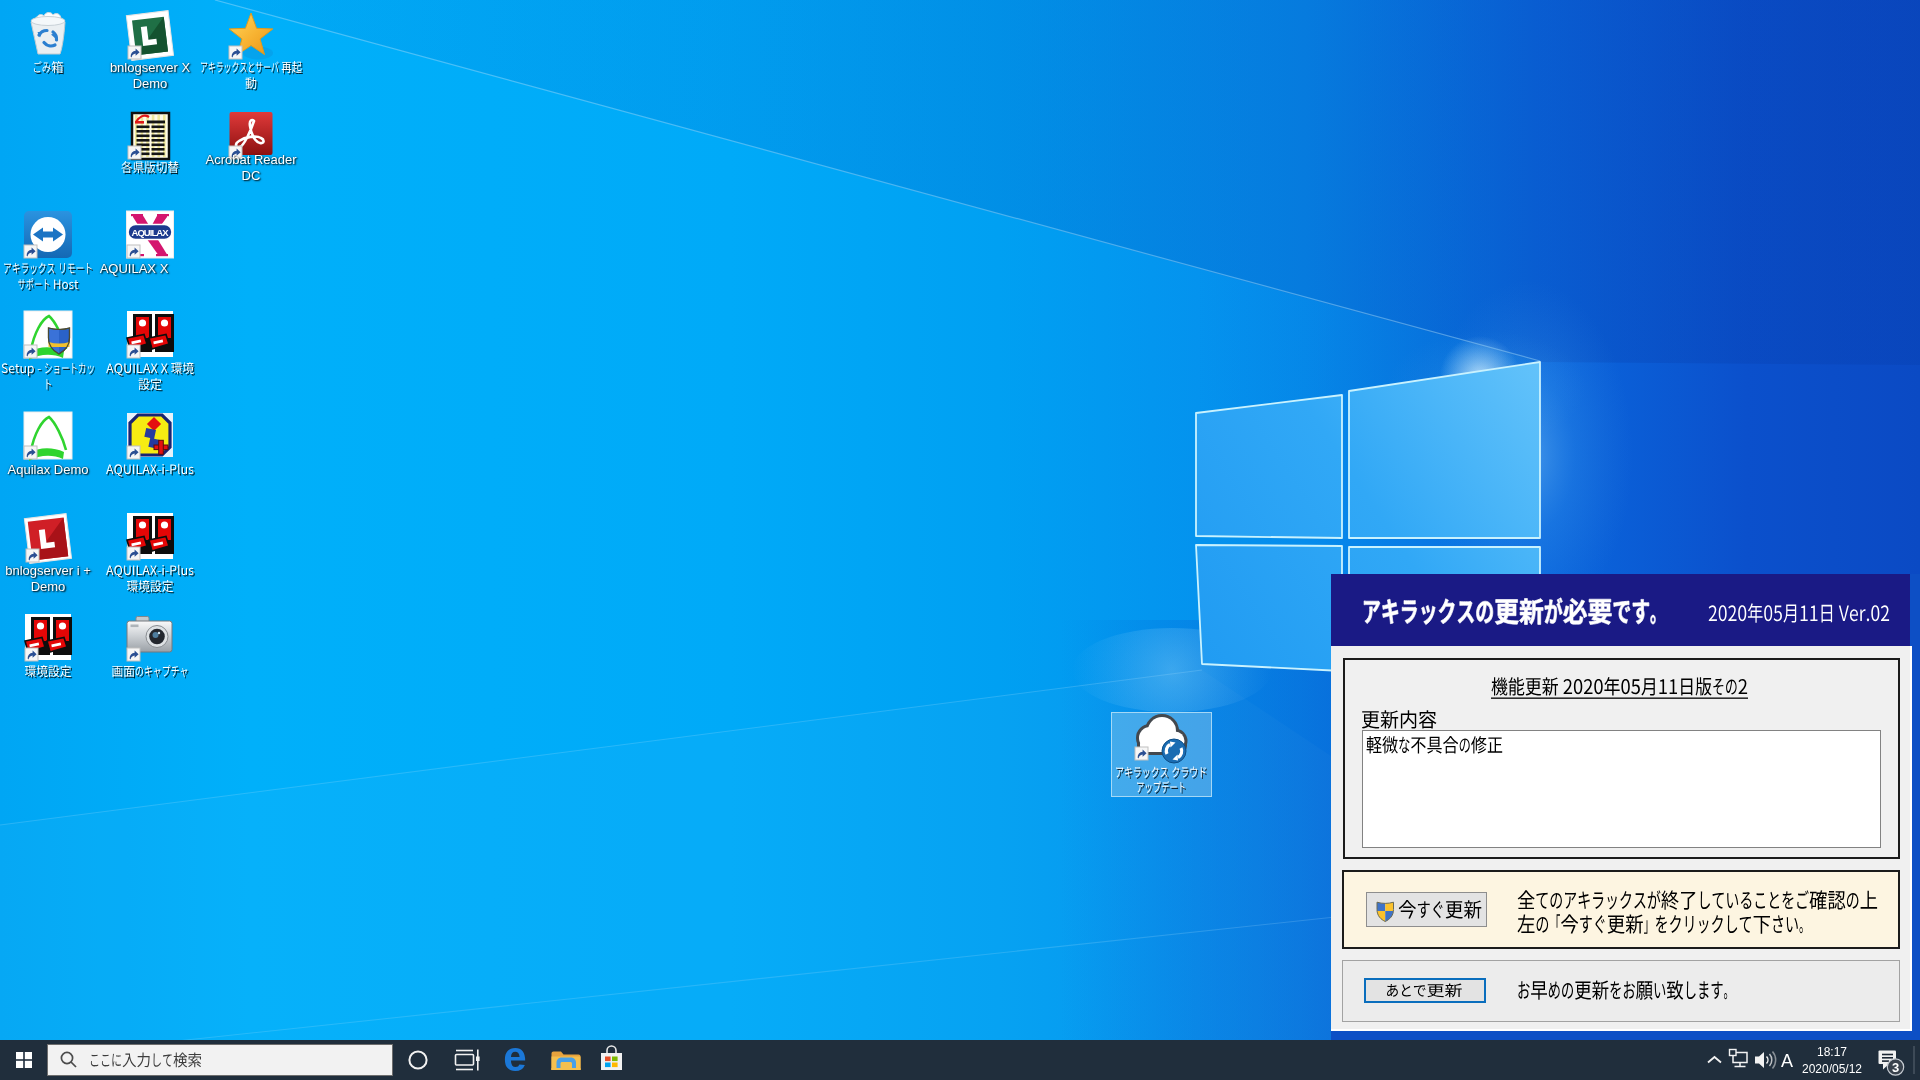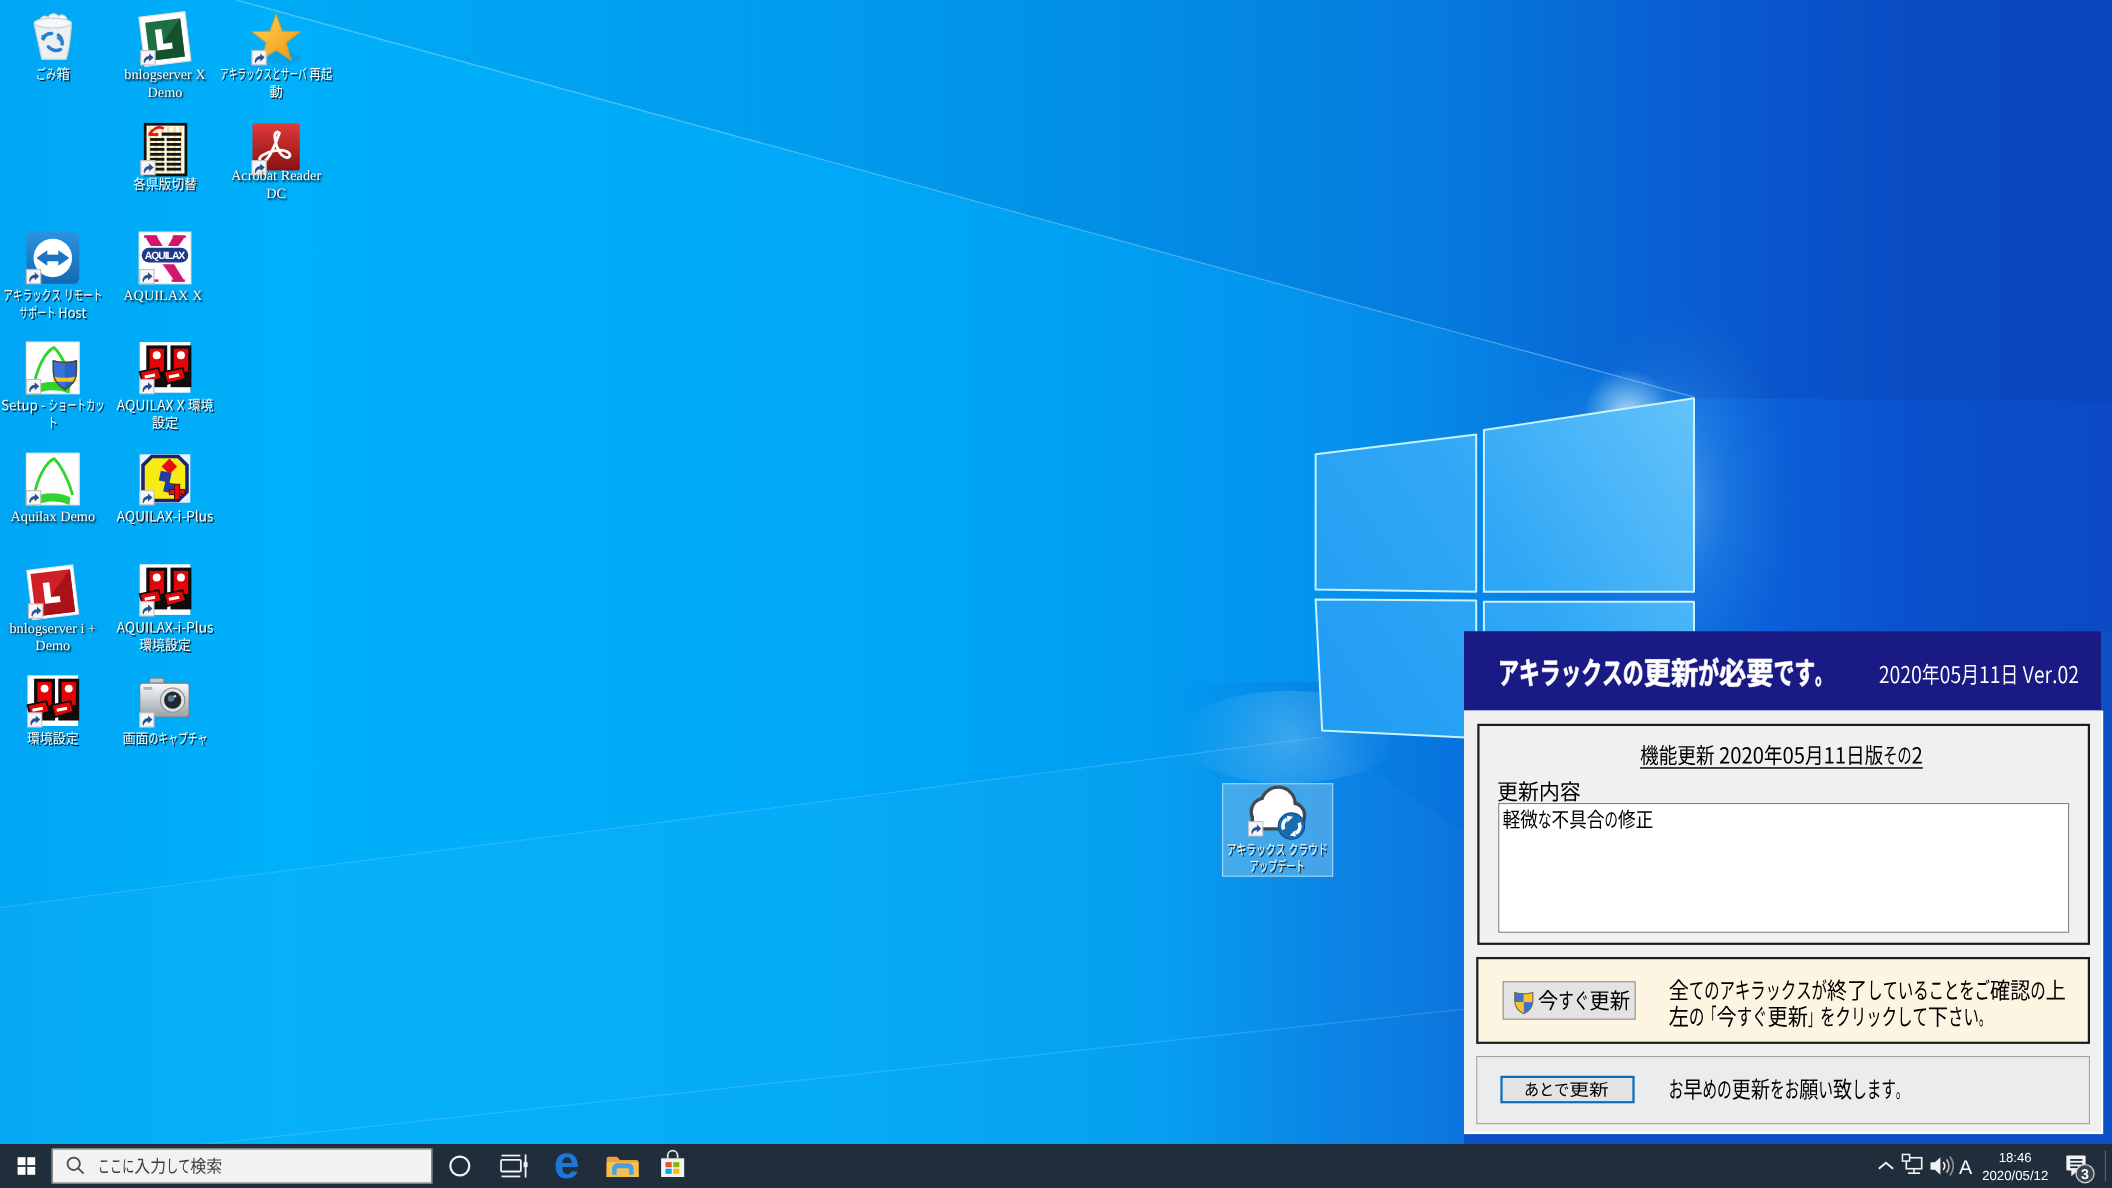--- a/index.html
+++ b/index.html
@@ -1,15 +1,15 @@
 <!DOCTYPE html>
 <html><head><meta charset="utf-8"><style>
 *{margin:0;padding:0}
 html,body{width:1920px;height:1080px;overflow:hidden;background:#0c4cc0}
-.lbl{position:absolute;width:160px;text-align:center;font-family:Liberation Serif, serif;
+.lbl{position:absolute;width:160px;text-align:center;font-family:Liberation Sans, sans-serif;
 font-size:13px;line-height:16px;color:#fff;text-shadow:1.3px 1.4px 1.5px rgba(0,0,0,.85),0 0 2px rgba(0,0,0,.5)}
 </style></head><body>
 <svg width="1920" height="1080" style="position:absolute;left:0;top:0">
 <defs>
 <filter id="sb" x="-30%" y="-30%" width="160%" height="160%">
         <feGaussianBlur stdDeviation=".55"></feGaussianBlur>
       </filter>
 <linearGradient id="bgx" x1="0" y1="0" x2="1" y2="0">
  <stop offset="0" stop-color="#00a6f4"></stop>
         <stop offset=".13" stop-color="#00b0fa"></stop>
@@ -364,37 +364,37 @@
     <path d="M28.6 668.9V669.7H35.8V668.9ZM30.1 671.2H34.2V672.5H30.1ZM33.3 666.2H34.5V667.5H33.3ZM31.6 666.2H32.7V667.5H31.6ZM29.9 666.2H31V667.5H29.9ZM29.1 665.5V668.2H35.2V665.5ZM24.9 674.2 25.1 675.1C26.2 674.7 27.6 674.3 28.9 673.8L28.8 672.9L27.3 673.4V670.6H28.5V669.7H27.3V666.9H28.7V666H25V666.9H26.5V669.7H25.1V670.6H26.5V673.7ZM34.9 673.4C34.5 673.7 33.8 674.2 33.3 674.5C33 674.1 32.8 673.7 32.6 673.3H35V670.5H29.3V673.3H31.5C30.5 674.2 29 675.1 27.7 675.6C27.9 675.7 28.2 676.1 28.3 676.3C29.1 675.9 30.1 675.3 31 674.7V677H31.8V673.9L32 673.7C32.7 675.2 33.8 676.5 35.2 677C35.3 676.8 35.6 676.5 35.8 676.3C35 676 34.3 675.6 33.8 675C34.3 674.7 35 674.3 35.5 673.9ZM41.9 672.2H46V673.2H41.9ZM41.9 670.6H46V671.5H41.9ZM36.6 674 37 675C38 674.4 39.4 673.7 40.6 673L40.4 672.2L39.1 672.8V669.2H40.3V669.2H47.5V668.4H45.5C45.7 668 45.9 667.5 46.2 667.1L45.5 666.9H47.3V666.1H44.3V665.1H43.4V666.1H40.7V666.9H42.4L41.8 667.1C42 667.5 42.2 668 42.3 668.4H40.3V668.3H39.1V665.2H38.2V668.3H36.9V669.2H38.2V673.2C37.6 673.5 37.1 673.8 36.6 674ZM45.3 666.9C45.2 667.3 44.9 667.9 44.7 668.3L45.1 668.4H42.6L43.1 668.3C43 667.9 42.8 667.3 42.6 666.9ZM41.1 669.9V673.8H42.3C42.1 675 41.4 675.8 39.5 676.2C39.6 676.4 39.9 676.8 40 677C42.1 676.5 42.9 675.4 43.2 673.8H44.4V675.8C44.4 676.7 44.6 677 45.5 677C45.6 677 46.4 677 46.6 677C47.3 677 47.5 676.6 47.6 675.2C47.4 675.1 47 674.9 46.9 674.8C46.8 676 46.8 676.1 46.5 676.1C46.4 676.1 45.7 676.1 45.6 676.1C45.3 676.1 45.2 676.1 45.2 675.8V673.8H46.9V669.9ZM49 669V669.8H52.5V669ZM49.1 665.5V666.3H52.5V665.5ZM49 670.7V671.5H52.5V670.7ZM48.4 667.2V668.1H52.9V667.2ZM53.8 665.5V667.1C53.8 668 53.7 669 52.5 669.9C52.7 670 53 670.3 53.2 670.5C54.4 669.6 54.7 668.2 54.7 667.1V666.4H56.7V668.7C56.7 669.6 56.9 669.9 57.6 669.9C57.8 669.9 58.3 669.9 58.5 669.9C59.1 669.9 59.3 669.5 59.4 668C59.1 667.9 58.8 667.7 58.6 667.6C58.6 668.9 58.6 669 58.4 669C58.2 669 57.8 669 57.8 669C57.6 669 57.5 669 57.5 668.7V665.5ZM53.1 670.7V671.6H57.5C57.2 672.6 56.6 673.5 56 674.1C55.3 673.4 54.8 672.6 54.5 671.6L53.7 671.9C54.1 673 54.6 673.9 55.3 674.8C54.5 675.4 53.6 675.9 52.5 676.2C52.7 676.4 52.9 676.8 53 677C54.1 676.7 55.1 676.2 56 675.4C56.8 676.1 57.7 676.7 58.8 677C58.9 676.8 59.2 676.4 59.4 676.2C58.4 675.9 57.4 675.4 56.7 674.8C57.6 673.8 58.3 672.5 58.7 670.9L58.1 670.7L57.9 670.7ZM49 672.5V676.9H49.8V676.3H52.5V672.5ZM49.8 673.3H51.7V675.5H49.8ZM62.4 671.1C62.1 673.5 61.5 675.3 60.2 676.4C60.4 676.6 60.7 676.9 60.9 677.1C61.7 676.4 62.2 675.4 62.6 674.2C63.7 676.4 65.5 676.9 67.9 676.9H70.7C70.7 676.6 70.9 676.1 71 675.9C70.4 675.9 68.4 675.9 68 675.9C67.3 675.9 66.6 675.8 66.1 675.7V673.1H69.6V672.2H66.1V670H69.1V669.1H62.2V670H65.2V675.5C64.2 675.1 63.5 674.3 63 672.9C63.1 672.4 63.2 671.8 63.3 671.2ZM60.7 666.6V669.4H61.6V667.5H69.6V669.4H70.5V666.6H66.1V665.1H65.1V666.6Z" fill="#fff"></path>
     <path transform="translate(1.3 1.4)" d="M121.4 668.1V675.3H113.4V668.1H112.5V677H113.4V676.2H121.4V677H122.2V668.1ZM114.5 668.3V674.2H120.2V668.3H117.8V666.8H122.6V665.9H112.2V666.8H116.9V668.3ZM115.3 671.6H116.9V673.3H115.3ZM117.7 671.6H119.4V673.3H117.7ZM115.3 669.1H116.9V670.8H115.3ZM117.7 669.1H119.4V670.8H117.7ZM127.8 671.7H130.3V673.1H127.8ZM127.8 670.9V669.4H130.3V670.9ZM127.8 673.9H130.3V675.4H127.8ZM123.9 665.9V666.9H128.4C128.4 667.4 128.2 668 128.1 668.5H124.4V677H125.3V676.4H132.8V677H133.7V668.5H129L129.5 666.9H134.3V665.9ZM125.3 675.4V669.4H127V675.4ZM132.8 675.4H131.1V669.4H132.8ZM139.2 667.7C139.1 668.9 138.9 670.1 138.7 671.2C138.2 673.4 137.8 674.2 137.4 674.2C137 674.2 136.4 673.5 136.4 671.9C136.4 670.1 137.5 668 139.2 667.7ZM139.9 667.6C141.5 667.8 142.3 669.4 142.3 671.4C142.3 673.7 141.2 674.9 140.1 675.3C139.9 675.3 139.6 675.4 139.3 675.4L139.7 676.4C141.8 676 143.1 674.2 143.1 671.5C143.1 668.8 141.7 666.7 139.6 666.7C137.5 666.7 135.7 669.1 135.7 672C135.7 674.1 136.5 675.4 137.3 675.4C138.2 675.4 138.9 674.1 139.4 671.4C139.7 670.2 139.8 668.9 139.9 667.6ZM144.8 672.4 145 673.6C145.2 673.5 145.4 673.4 145.8 673.3C146.2 673.2 147.2 673 148.2 672.7L148.5 675.4C148.6 675.8 148.6 676.1 148.7 676.6L149.5 676.4C149.4 676 149.3 675.6 149.3 675.2L148.9 672.6L151.1 672.1C151.4 672 151.7 671.9 151.9 671.9L151.8 670.8C151.6 670.9 151.3 671 151 671.1L148.8 671.6L148.4 669L150.5 668.5C150.7 668.5 151 668.4 151.1 668.4L151 667.3C150.8 667.4 150.6 667.4 150.3 667.5C150 667.6 149.1 667.8 148.3 668L148.1 666.6C148.1 666.3 148 666 148 665.7L147.2 665.9C147.3 666.2 147.3 666.5 147.4 666.8L147.6 668.2C146.7 668.4 146 668.5 145.6 668.6C145.3 668.6 145.1 668.7 144.9 668.7L145 669.9C145.3 669.8 145.5 669.7 145.7 669.6L147.7 669.2L148.1 671.8C147 672 146.1 672.2 145.6 672.3C145.4 672.4 145 672.4 144.8 672.4ZM160.5 669.8 160.1 669.4C160 669.4 159.8 669.5 159.7 669.5C159.4 669.6 157.9 670.1 156.7 670.4L156.4 668.9C156.3 668.6 156.3 668.3 156.2 668L155.5 668.3C155.6 668.5 155.6 668.8 155.7 669.1L156 670.6L154.9 670.9C154.6 670.9 154.4 671 154.2 671L154.3 672L156.1 671.5L157 676.2C157.1 676.5 157.1 676.9 157.2 677.2L157.9 676.9C157.9 676.6 157.8 676.2 157.7 676C157.6 675.4 157.2 673.1 156.8 671.3L159.5 670.5C159.2 671.3 158.6 672.5 158 673.2L158.6 673.6C159.2 672.8 160.1 670.9 160.5 669.8ZM168.9 666.7C168.9 666.2 169.2 665.8 169.5 665.8C169.8 665.8 170.1 666.2 170.1 666.7C170.1 667.1 169.8 667.5 169.5 667.5C169.2 667.5 168.9 667.1 168.9 666.7ZM168.5 666.7C168.5 666.8 168.5 667 168.5 667.1L168.3 667.1C167.9 667.1 164.3 667.1 163.8 667.1C163.5 667.1 163.1 667.1 162.9 667V668.2C163.1 668.1 163.4 668.1 163.8 668.1C164.3 668.1 167.8 668.1 168.3 668.1C168.2 669.4 167.8 671.2 167.2 672.4C166.4 673.8 165.4 674.9 163.7 675.5L164.3 676.5C165.9 675.7 167 674.5 167.8 673C168.5 671.6 169 669.6 169.1 668.2L169.2 668C169.3 668.1 169.4 668.1 169.5 668.1C170.1 668.1 170.5 667.5 170.5 666.7C170.5 665.9 170.1 665.2 169.5 665.2C168.9 665.2 168.5 665.9 168.5 666.7ZM171.4 670.1V671.1C171.7 671.1 172 671.1 172.2 671.1H174.9C174.8 673.4 174 674.9 172.6 675.8L173.3 676.5C174.9 675.2 175.5 673.5 175.6 671.1H178.1C178.3 671.1 178.6 671.1 178.8 671.1V670.1C178.6 670.1 178.3 670.1 178.1 670.1H175.6V667.6C176.3 667.5 177 667.3 177.4 667.1C177.5 667.1 177.7 667 177.9 666.9L177.4 666C177 666.3 175.9 666.6 175.1 666.8C174.2 667 172.8 667 172.1 667L172.3 667.9C173 667.9 174 667.9 174.9 667.7V670.1H172.2C172 670.1 171.6 670.1 171.4 670.1ZM187.3 669.8 186.8 669.4C186.8 669.4 186.6 669.5 186.5 669.5C186.2 669.6 184.7 670.1 183.4 670.4L183.1 668.9C183.1 668.6 183 668.3 183 668L182.2 668.3C182.3 668.5 182.4 668.8 182.5 669.1L182.8 670.6L181.7 670.9C181.4 670.9 181.2 671 180.9 671L181.1 672L182.9 671.5L183.8 676.2C183.9 676.5 183.9 676.9 183.9 677.2L184.7 676.9C184.6 676.6 184.6 676.2 184.5 676C184.4 675.4 183.9 673.1 183.6 671.3L186.3 670.5C186 671.3 185.3 672.5 184.8 673.2L185.4 673.6C186 672.8 186.9 670.9 187.3 669.8Z" fill="#000" opacity="0.8" filter="url(#sb)"></path>
     <path d="M121.4 668.1V675.3H113.4V668.1H112.5V677H113.4V676.2H121.4V677H122.2V668.1ZM114.5 668.3V674.2H120.2V668.3H117.8V666.8H122.6V665.9H112.2V666.8H116.9V668.3ZM115.3 671.6H116.9V673.3H115.3ZM117.7 671.6H119.4V673.3H117.7ZM115.3 669.1H116.9V670.8H115.3ZM117.7 669.1H119.4V670.8H117.7ZM127.8 671.7H130.3V673.1H127.8ZM127.8 670.9V669.4H130.3V670.9ZM127.8 673.9H130.3V675.4H127.8ZM123.9 665.9V666.9H128.4C128.4 667.4 128.2 668 128.1 668.5H124.4V677H125.3V676.4H132.8V677H133.7V668.5H129L129.5 666.9H134.3V665.9ZM125.3 675.4V669.4H127V675.4ZM132.8 675.4H131.1V669.4H132.8ZM139.2 667.7C139.1 668.9 138.9 670.1 138.7 671.2C138.2 673.4 137.8 674.2 137.4 674.2C137 674.2 136.4 673.5 136.4 671.9C136.4 670.1 137.5 668 139.2 667.7ZM139.9 667.6C141.5 667.8 142.3 669.4 142.3 671.4C142.3 673.7 141.2 674.9 140.1 675.3C139.9 675.3 139.6 675.4 139.3 675.4L139.7 676.4C141.8 676 143.1 674.2 143.1 671.5C143.1 668.8 141.7 666.7 139.6 666.7C137.5 666.7 135.7 669.1 135.7 672C135.7 674.1 136.5 675.4 137.3 675.4C138.2 675.4 138.9 674.1 139.4 671.4C139.7 670.2 139.8 668.9 139.9 667.6ZM144.8 672.4 145 673.6C145.2 673.5 145.4 673.4 145.8 673.3C146.2 673.2 147.2 673 148.2 672.7L148.5 675.4C148.6 675.8 148.6 676.1 148.7 676.6L149.5 676.4C149.4 676 149.3 675.6 149.3 675.2L148.9 672.6L151.1 672.1C151.4 672 151.7 671.9 151.9 671.9L151.8 670.8C151.6 670.9 151.3 671 151 671.1L148.8 671.6L148.4 669L150.5 668.5C150.7 668.5 151 668.4 151.1 668.4L151 667.3C150.8 667.4 150.6 667.4 150.3 667.5C150 667.6 149.1 667.8 148.3 668L148.1 666.6C148.1 666.3 148 666 148 665.7L147.2 665.9C147.3 666.2 147.3 666.5 147.4 666.8L147.6 668.2C146.7 668.4 146 668.5 145.6 668.6C145.3 668.6 145.1 668.7 144.9 668.7L145 669.9C145.3 669.8 145.5 669.7 145.7 669.6L147.7 669.2L148.1 671.8C147 672 146.1 672.2 145.6 672.3C145.4 672.4 145 672.4 144.8 672.4ZM160.5 669.8 160.1 669.4C160 669.4 159.8 669.5 159.7 669.5C159.4 669.6 157.9 670.1 156.7 670.4L156.4 668.9C156.3 668.6 156.3 668.3 156.2 668L155.5 668.3C155.6 668.5 155.6 668.8 155.7 669.1L156 670.6L154.9 670.9C154.6 670.9 154.4 671 154.2 671L154.3 672L156.1 671.5L157 676.2C157.1 676.5 157.1 676.9 157.2 677.2L157.9 676.9C157.9 676.6 157.8 676.2 157.7 676C157.6 675.4 157.2 673.1 156.8 671.3L159.5 670.5C159.2 671.3 158.6 672.5 158 673.2L158.6 673.6C159.2 672.8 160.1 670.9 160.5 669.8ZM168.9 666.7C168.9 666.2 169.2 665.8 169.5 665.8C169.8 665.8 170.1 666.2 170.1 666.7C170.1 667.1 169.8 667.5 169.5 667.5C169.2 667.5 168.9 667.1 168.9 666.7ZM168.5 666.7C168.5 666.8 168.5 667 168.5 667.1L168.3 667.1C167.9 667.1 164.3 667.1 163.8 667.1C163.5 667.1 163.1 667.1 162.9 667V668.2C163.1 668.1 163.4 668.1 163.8 668.1C164.3 668.1 167.8 668.1 168.3 668.1C168.2 669.4 167.8 671.2 167.2 672.4C166.4 673.8 165.4 674.9 163.7 675.5L164.3 676.5C165.9 675.7 167 674.5 167.8 673C168.5 671.6 169 669.6 169.1 668.2L169.2 668C169.3 668.1 169.4 668.1 169.5 668.1C170.1 668.1 170.5 667.5 170.5 666.7C170.5 665.9 170.1 665.2 169.5 665.2C168.9 665.2 168.5 665.9 168.5 666.7ZM171.4 670.1V671.1C171.7 671.1 172 671.1 172.2 671.1H174.9C174.8 673.4 174 674.9 172.6 675.8L173.3 676.5C174.9 675.2 175.5 673.5 175.6 671.1H178.1C178.3 671.1 178.6 671.1 178.8 671.1V670.1C178.6 670.1 178.3 670.1 178.1 670.1H175.6V667.6C176.3 667.5 177 667.3 177.4 667.1C177.5 667.1 177.7 667 177.9 666.9L177.4 666C177 666.3 175.9 666.6 175.1 666.8C174.2 667 172.8 667 172.1 667L172.3 667.9C173 667.9 174 667.9 174.9 667.7V670.1H172.2C172 670.1 171.6 670.1 171.4 670.1ZM187.3 669.8 186.8 669.4C186.8 669.4 186.6 669.5 186.5 669.5C186.2 669.6 184.7 670.1 183.4 670.4L183.1 668.9C183.1 668.6 183 668.3 183 668L182.2 668.3C182.3 668.5 182.4 668.8 182.5 669.1L182.8 670.6L181.7 670.9C181.4 670.9 181.2 671 180.9 671L181.1 672L182.9 671.5L183.8 676.2C183.9 676.5 183.9 676.9 183.9 677.2L184.7 676.9C184.6 676.6 184.6 676.2 184.5 676C184.4 675.4 183.9 673.1 183.6 671.3L186.3 670.5C186 671.3 185.3 672.5 184.8 673.2L185.4 673.6C186 672.8 186.9 670.9 187.3 669.8Z" fill="#fff"></path>
     <path transform="translate(1.3 1.4)" d="M1123.3 768.2 1122.9 767.6C1122.7 767.6 1122.4 767.7 1122.2 767.7C1121.7 767.7 1117.5 767.7 1117.1 767.7C1116.8 767.7 1116.4 767.6 1116.1 767.6V768.7C1116.5 768.7 1116.8 768.7 1117.1 768.7C1117.5 768.7 1121.6 768.7 1122.2 768.7C1121.9 769.5 1121.1 770.9 1120.3 771.6L1120.8 772.3C1121.9 771.2 1122.7 769.6 1123.1 768.7C1123.1 768.5 1123.2 768.3 1123.3 768.2ZM1119.7 769.9H1118.9C1119 770.3 1119 770.6 1119 770.9C1119 773 1118.8 774.9 1117.4 776.1C1117.1 776.4 1116.8 776.6 1116.6 776.7L1117.3 777.5C1119.5 775.8 1119.7 773.5 1119.7 769.9ZM1124.9 773.4 1125 774.6C1125.2 774.5 1125.5 774.4 1125.8 774.3C1126.3 774.2 1127.2 774 1128.2 773.7L1128.6 776.4C1128.6 776.8 1128.6 777.1 1128.7 777.6L1129.5 777.4C1129.4 777 1129.4 776.6 1129.3 776.2L1128.9 773.6L1131.1 773.1C1131.4 773 1131.7 772.9 1131.9 772.9L1131.8 771.8C1131.6 771.9 1131.3 772 1131 772.1L1128.8 772.6L1128.4 770L1130.5 769.5C1130.7 769.5 1131 769.4 1131.2 769.4L1131 768.3C1130.9 768.4 1130.6 768.4 1130.4 768.5C1130 768.6 1129.2 768.8 1128.3 769L1128.1 767.6C1128.1 767.3 1128.1 767 1128 766.7L1127.2 766.9C1127.3 767.2 1127.4 767.5 1127.4 767.8L1127.6 769.2C1126.8 769.4 1126 769.5 1125.6 769.6C1125.3 769.6 1125.1 769.7 1124.9 769.7L1125 770.9C1125.3 770.8 1125.5 770.7 1125.8 770.6L1127.7 770.2L1128.1 772.8C1127.1 773 1126.1 773.2 1125.7 773.3C1125.4 773.4 1125.1 773.4 1124.9 773.4ZM1134.9 767.3V768.4C1135.1 768.4 1135.4 768.4 1135.7 768.4C1136.2 768.4 1138.7 768.4 1139.2 768.4C1139.5 768.4 1139.8 768.4 1140 768.4V767.3C1139.8 767.4 1139.5 767.4 1139.2 767.4C1138.7 767.4 1136.2 767.4 1135.7 767.4C1135.4 767.4 1135.1 767.4 1134.9 767.3ZM1140.7 770.7 1140.1 770.3C1140.1 770.4 1139.9 770.4 1139.7 770.4C1139.2 770.4 1135.4 770.4 1135 770.4C1134.7 770.4 1134.4 770.4 1134.1 770.3V771.4C1134.4 771.4 1134.7 771.4 1135 771.4C1135.5 771.4 1139.3 771.4 1139.7 771.4C1139.5 772.3 1139.2 773.4 1138.6 774.2C1137.9 775.4 1136.8 776.2 1135.5 776.6L1136 777.5C1137.2 777.1 1138.3 776.3 1139.2 774.8C1139.9 773.8 1140.3 772.4 1140.5 771.1C1140.6 771 1140.6 770.9 1140.7 770.7ZM1146 769.5 1145.4 769.8C1145.6 770.4 1146 772.1 1146.1 772.7L1146.8 772.3C1146.6 771.7 1146.2 770 1146 769.5ZM1149.3 770.2 1148.5 769.9C1148.4 771.6 1147.9 773.2 1147.3 774.3C1146.5 775.7 1145.4 776.7 1144.4 777.1L1145 778C1146 777.4 1147.1 776.4 1147.9 774.9C1148.5 773.7 1148.9 772.3 1149.1 770.9C1149.2 770.7 1149.2 770.5 1149.3 770.2ZM1144 770.2 1143.3 770.5C1143.5 771 1144 772.8 1144.1 773.5L1144.8 773.1C1144.6 772.4 1144.2 770.7 1144 770.2ZM1155.4 766.9 1154.6 766.5C1154.6 766.8 1154.4 767.3 1154.3 767.5C1154 768.7 1153.1 770.6 1151.5 771.9L1152.2 772.6C1153.1 771.7 1153.9 770.5 1154.4 769.4H1157.4C1157.2 770.6 1156.7 772.3 1156 773.5C1155.2 774.8 1154.1 776 1152.5 776.7L1153.1 777.6C1154.8 776.7 1155.8 775.5 1156.6 774C1157.4 772.6 1158 770.9 1158.2 769.6C1158.3 769.4 1158.4 769.1 1158.4 768.9L1157.8 768.3C1157.7 768.4 1157.5 768.5 1157.3 768.5H1154.8L1155 767.9C1155.1 767.7 1155.3 767.2 1155.4 766.9ZM1166.7 768.3 1166.3 767.8C1166.1 767.9 1165.9 767.9 1165.6 767.9C1165.3 767.9 1162.5 767.9 1162.1 767.9C1161.9 767.9 1161.4 767.8 1161.2 767.8V769C1161.3 769 1161.8 768.9 1162.1 768.9C1162.5 768.9 1165.3 768.9 1165.6 768.9C1165.4 770 1164.7 771.6 1164.1 772.6C1163.2 774 1161.9 775.6 1160.5 776.4L1161 777.3C1162.4 776.4 1163.6 775 1164.5 773.5C1165.4 774.7 1166.4 776.2 1167 777.4L1167.6 776.6C1167 775.5 1165.9 773.9 1165 772.7C1165.6 771.5 1166.2 770 1166.5 768.9C1166.5 768.7 1166.7 768.4 1166.7 768.3ZM1176.1 766.9 1175.3 766.5C1175.2 766.8 1175.1 767.3 1175 767.5C1174.6 768.7 1173.8 770.6 1172.2 771.9L1172.8 772.6C1173.8 771.7 1174.6 770.5 1175.1 769.4H1178.1C1177.9 770.6 1177.4 772.3 1176.7 773.5C1175.9 774.8 1174.8 776 1173.1 776.7L1173.8 777.6C1175.5 776.7 1176.5 775.5 1177.3 774C1178.1 772.6 1178.7 770.9 1178.9 769.6C1179 769.4 1179 769.1 1179.1 768.9L1178.5 768.3C1178.4 768.4 1178.2 768.5 1177.9 768.5H1175.5L1175.7 767.9C1175.8 767.7 1176 767.2 1176.1 766.9ZM1182.3 767.3V768.4C1182.6 768.4 1182.8 768.4 1183.1 768.4C1183.6 768.4 1186.1 768.4 1186.6 768.4C1186.9 768.4 1187.2 768.4 1187.4 768.4V767.3C1187.2 767.4 1186.9 767.4 1186.6 767.4C1186.1 767.4 1183.6 767.4 1183.1 767.4C1182.8 767.4 1182.5 767.4 1182.3 767.3ZM1188.1 770.7 1187.6 770.3C1187.5 770.4 1187.3 770.4 1187.1 770.4C1186.6 770.4 1182.8 770.4 1182.4 770.4C1182.1 770.4 1181.8 770.4 1181.5 770.3V771.4C1181.8 771.4 1182.2 771.4 1182.4 771.4C1182.9 771.4 1186.7 771.4 1187.1 771.4C1187 772.3 1186.6 773.4 1186.1 774.2C1185.3 775.4 1184.2 776.2 1182.9 776.6L1183.5 777.5C1184.6 777.1 1185.7 776.3 1186.7 774.8C1187.3 773.8 1187.7 772.4 1188 771.1C1188 771 1188 770.9 1188.1 770.7ZM1197 769.1 1196.6 768.7C1196.4 768.7 1196.3 768.8 1195.9 768.8H1193.9V767.6C1193.9 767.3 1193.9 767 1194 766.6H1193.1C1193.2 767 1193.2 767.3 1193.2 767.6V768.8H1191.2C1190.9 768.8 1190.6 768.8 1190.4 768.7C1190.4 769 1190.4 769.4 1190.4 769.7C1190.4 770.2 1190.4 771.6 1190.4 772C1190.4 772.3 1190.4 772.6 1190.4 772.8H1191.2C1191.1 772.6 1191.1 772.3 1191.1 772.1C1191.1 771.7 1191.1 770.3 1191.1 769.7H1196.1C1196 770.9 1195.7 772.4 1195.3 773.5C1194.7 774.8 1193.7 775.7 1192.8 776.1C1192.6 776.3 1192.2 776.4 1191.9 776.5L1192.5 777.5C1194.1 776.8 1195.4 775.5 1196 773.8C1196.5 772.6 1196.8 770.9 1196.9 769.9C1196.9 769.6 1197 769.3 1197 769.1ZM1203.9 767.6 1203.4 768C1203.7 768.5 1204 769.3 1204.2 769.9L1204.7 769.6C1204.5 769 1204.2 768.1 1203.9 767.6ZM1205 767 1204.5 767.3C1204.8 767.9 1205.1 768.6 1205.4 769.3L1205.8 768.9C1205.6 768.3 1205.2 767.4 1205 767ZM1200.8 776C1200.8 776.5 1200.8 777.1 1200.8 777.6H1201.6C1201.6 777.1 1201.6 776.4 1201.6 776V771.7C1202.5 772.2 1204.1 773.1 1205 773.8L1205.4 772.7C1204.4 772 1202.7 771.1 1201.6 770.6V768.5C1201.6 768.1 1201.6 767.5 1201.6 767.1H1200.7C1200.8 767.5 1200.8 768.1 1200.8 768.5C1200.8 769.6 1200.8 775.3 1200.8 776Z" fill="#000" opacity="0.8" filter="url(#sb)"></path>
     <path d="M1123.3 768.2 1122.9 767.6C1122.7 767.6 1122.4 767.7 1122.2 767.7C1121.7 767.7 1117.5 767.7 1117.1 767.7C1116.8 767.7 1116.4 767.6 1116.1 767.6V768.7C1116.5 768.7 1116.8 768.7 1117.1 768.7C1117.5 768.7 1121.6 768.7 1122.2 768.7C1121.9 769.5 1121.1 770.9 1120.3 771.6L1120.8 772.3C1121.9 771.2 1122.7 769.6 1123.1 768.7C1123.1 768.5 1123.2 768.3 1123.3 768.2ZM1119.7 769.9H1118.9C1119 770.3 1119 770.6 1119 770.9C1119 773 1118.8 774.9 1117.4 776.1C1117.1 776.4 1116.8 776.6 1116.6 776.7L1117.3 777.5C1119.5 775.8 1119.7 773.5 1119.7 769.9ZM1124.9 773.4 1125 774.6C1125.2 774.5 1125.5 774.4 1125.8 774.3C1126.3 774.2 1127.2 774 1128.2 773.7L1128.6 776.4C1128.6 776.8 1128.6 777.1 1128.7 777.6L1129.5 777.4C1129.4 777 1129.4 776.6 1129.3 776.2L1128.9 773.6L1131.1 773.1C1131.4 773 1131.7 772.9 1131.9 772.9L1131.8 771.8C1131.6 771.9 1131.3 772 1131 772.1L1128.8 772.6L1128.4 770L1130.5 769.5C1130.7 769.5 1131 769.4 1131.2 769.4L1131 768.3C1130.9 768.4 1130.6 768.4 1130.4 768.5C1130 768.6 1129.2 768.8 1128.3 769L1128.1 767.6C1128.1 767.3 1128.1 767 1128 766.7L1127.2 766.9C1127.3 767.2 1127.4 767.5 1127.4 767.8L1127.6 769.2C1126.8 769.4 1126 769.5 1125.6 769.6C1125.3 769.6 1125.1 769.7 1124.9 769.7L1125 770.9C1125.3 770.8 1125.5 770.7 1125.8 770.6L1127.7 770.2L1128.1 772.8C1127.1 773 1126.1 773.2 1125.7 773.3C1125.4 773.4 1125.1 773.4 1124.9 773.4ZM1134.9 767.3V768.4C1135.1 768.4 1135.4 768.4 1135.7 768.4C1136.2 768.4 1138.7 768.4 1139.2 768.4C1139.5 768.4 1139.8 768.4 1140 768.4V767.3C1139.8 767.4 1139.5 767.4 1139.2 767.4C1138.7 767.4 1136.2 767.4 1135.7 767.4C1135.4 767.4 1135.1 767.4 1134.9 767.3ZM1140.7 770.7 1140.1 770.3C1140.1 770.4 1139.9 770.4 1139.7 770.4C1139.2 770.4 1135.4 770.4 1135 770.4C1134.7 770.4 1134.4 770.4 1134.1 770.3V771.4C1134.4 771.4 1134.7 771.4 1135 771.4C1135.5 771.4 1139.3 771.4 1139.7 771.4C1139.5 772.3 1139.2 773.4 1138.6 774.2C1137.9 775.4 1136.8 776.2 1135.5 776.6L1136 777.5C1137.2 777.1 1138.3 776.3 1139.2 774.8C1139.9 773.8 1140.3 772.4 1140.5 771.1C1140.6 771 1140.6 770.9 1140.7 770.7ZM1146 769.5 1145.4 769.8C1145.6 770.4 1146 772.1 1146.1 772.7L1146.8 772.3C1146.6 771.7 1146.2 770 1146 769.5ZM1149.3 770.2 1148.5 769.9C1148.4 771.6 1147.9 773.2 1147.3 774.3C1146.5 775.7 1145.4 776.7 1144.4 777.1L1145 778C1146 777.4 1147.1 776.4 1147.9 774.9C1148.5 773.7 1148.9 772.3 1149.1 770.9C1149.2 770.7 1149.2 770.5 1149.3 770.2ZM1144 770.2 1143.3 770.5C1143.5 771 1144 772.8 1144.1 773.5L1144.8 773.1C1144.6 772.4 1144.2 770.7 1144 770.2ZM1155.4 766.9 1154.6 766.5C1154.6 766.8 1154.4 767.3 1154.3 767.5C1154 768.7 1153.1 770.6 1151.5 771.9L1152.2 772.6C1153.1 771.7 1153.9 770.5 1154.4 769.4H1157.4C1157.2 770.6 1156.7 772.3 1156 773.5C1155.2 774.8 1154.1 776 1152.5 776.7L1153.1 777.6C1154.8 776.7 1155.8 775.5 1156.6 774C1157.4 772.6 1158 770.9 1158.2 769.6C1158.3 769.4 1158.4 769.1 1158.4 768.9L1157.8 768.3C1157.7 768.4 1157.5 768.5 1157.3 768.5H1154.8L1155 767.9C1155.1 767.7 1155.3 767.2 1155.4 766.9ZM1166.7 768.3 1166.3 767.8C1166.1 767.9 1165.9 767.9 1165.6 767.9C1165.3 767.9 1162.5 767.9 1162.1 767.9C1161.9 767.9 1161.4 767.8 1161.2 767.8V769C1161.3 769 1161.8 768.9 1162.1 768.9C1162.5 768.9 1165.3 768.9 1165.6 768.9C1165.4 770 1164.7 771.6 1164.1 772.6C1163.2 774 1161.9 775.6 1160.5 776.4L1161 777.3C1162.4 776.4 1163.6 775 1164.5 773.5C1165.4 774.7 1166.4 776.2 1167 777.4L1167.6 776.6C1167 775.5 1165.9 773.9 1165 772.7C1165.6 771.5 1166.2 770 1166.5 768.9C1166.5 768.7 1166.7 768.4 1166.7 768.3ZM1176.1 766.9 1175.3 766.5C1175.2 766.8 1175.1 767.3 1175 767.5C1174.6 768.7 1173.8 770.6 1172.2 771.9L1172.8 772.6C1173.8 771.7 1174.6 770.5 1175.1 769.4H1178.1C1177.9 770.6 1177.4 772.3 1176.7 773.5C1175.9 774.8 1174.8 776 1173.1 776.7L1173.8 777.6C1175.5 776.7 1176.5 775.5 1177.3 774C1178.1 772.6 1178.7 770.9 1178.9 769.6C1179 769.4 1179 769.1 1179.1 768.9L1178.5 768.3C1178.4 768.4 1178.2 768.5 1177.9 768.5H1175.5L1175.7 767.9C1175.8 767.7 1176 767.2 1176.1 766.9ZM1182.3 767.3V768.4C1182.6 768.4 1182.8 768.4 1183.1 768.4C1183.6 768.4 1186.1 768.4 1186.6 768.4C1186.9 768.4 1187.2 768.4 1187.4 768.4V767.3C1187.2 767.4 1186.9 767.4 1186.6 767.4C1186.1 767.4 1183.6 767.4 1183.1 767.4C1182.8 767.4 1182.5 767.4 1182.3 767.3ZM1188.1 770.7 1187.6 770.3C1187.5 770.4 1187.3 770.4 1187.1 770.4C1186.6 770.4 1182.8 770.4 1182.4 770.4C1182.1 770.4 1181.8 770.4 1181.5 770.3V771.4C1181.8 771.4 1182.2 771.4 1182.4 771.4C1182.9 771.4 1186.7 771.4 1187.1 771.4C1187 772.3 1186.6 773.4 1186.1 774.2C1185.3 775.4 1184.2 776.2 1182.9 776.6L1183.5 777.5C1184.6 777.1 1185.7 776.3 1186.7 774.8C1187.3 773.8 1187.7 772.4 1188 771.1C1188 771 1188 770.9 1188.1 770.7ZM1197 769.1 1196.6 768.7C1196.4 768.7 1196.3 768.8 1195.9 768.8H1193.9V767.6C1193.9 767.3 1193.9 767 1194 766.6H1193.1C1193.2 767 1193.2 767.3 1193.2 767.6V768.8H1191.2C1190.9 768.8 1190.6 768.8 1190.4 768.7C1190.4 769 1190.4 769.4 1190.4 769.7C1190.4 770.2 1190.4 771.6 1190.4 772C1190.4 772.3 1190.4 772.6 1190.4 772.8H1191.2C1191.1 772.6 1191.1 772.3 1191.1 772.1C1191.1 771.7 1191.1 770.3 1191.1 769.7H1196.1C1196 770.9 1195.7 772.4 1195.3 773.5C1194.7 774.8 1193.7 775.7 1192.8 776.1C1192.6 776.3 1192.2 776.4 1191.9 776.5L1192.5 777.5C1194.1 776.8 1195.4 775.5 1196 773.8C1196.5 772.6 1196.8 770.9 1196.9 769.9C1196.9 769.6 1197 769.3 1197 769.1ZM1203.9 767.6 1203.4 768C1203.7 768.5 1204 769.3 1204.2 769.9L1204.7 769.6C1204.5 769 1204.2 768.1 1203.9 767.6ZM1205 767 1204.5 767.3C1204.8 767.9 1205.1 768.6 1205.4 769.3L1205.8 768.9C1205.6 768.3 1205.2 767.4 1205 767ZM1200.8 776C1200.8 776.5 1200.8 777.1 1200.8 777.6H1201.6C1201.6 777.1 1201.6 776.4 1201.6 776V771.7C1202.5 772.2 1204.1 773.1 1205 773.8L1205.4 772.7C1204.4 772 1202.7 771.1 1201.6 770.6V768.5C1201.6 768.1 1201.6 767.5 1201.6 767.1H1200.7C1200.8 767.5 1200.8 768.1 1200.8 768.5C1200.8 769.6 1200.8 775.3 1200.8 776Z" fill="#fff"></path>
     <path transform="translate(1.3 1.4)" d="M1143.8 783.2 1143.3 782.6C1143.2 782.6 1142.9 782.7 1142.8 782.7C1142.3 782.7 1138.4 782.7 1138 782.7C1137.7 782.7 1137.3 782.6 1137 782.6V783.7C1137.4 783.7 1137.7 783.7 1138 783.7C1138.4 783.7 1142.2 783.7 1142.7 783.7C1142.5 784.5 1141.7 785.9 1140.9 786.6L1141.5 787.3C1142.4 786.2 1143.2 784.6 1143.5 783.7C1143.6 783.5 1143.7 783.3 1143.8 783.2ZM1140.4 784.9H1139.7C1139.7 785.3 1139.7 785.6 1139.7 785.9C1139.7 788 1139.5 789.9 1138.2 791.1C1138 791.4 1137.7 791.6 1137.5 791.7L1138.1 792.5C1140.2 790.8 1140.4 788.5 1140.4 784.9ZM1148.4 784.5 1147.8 784.8C1147.9 785.4 1148.3 787.1 1148.4 787.7L1149 787.3C1148.9 786.7 1148.5 785 1148.4 784.5ZM1151.4 785.2 1150.7 784.9C1150.5 786.6 1150.1 788.2 1149.5 789.3C1148.8 790.7 1147.8 791.7 1146.8 792.1L1147.3 793C1148.3 792.4 1149.3 791.4 1150.1 789.9C1150.7 788.7 1151 787.3 1151.2 785.9C1151.3 785.7 1151.3 785.5 1151.4 785.2ZM1146.4 785.2 1145.8 785.5C1146 786 1146.4 787.8 1146.5 788.5L1147.2 788.1C1147 787.4 1146.6 785.7 1146.4 785.2ZM1159.4 782.7C1159.4 782.2 1159.6 781.8 1159.9 781.8C1160.2 781.8 1160.5 782.2 1160.5 782.7C1160.5 783.1 1160.2 783.5 1159.9 783.5C1159.6 783.5 1159.4 783.1 1159.4 782.7ZM1159 782.7C1159 782.8 1159 783 1159 783.1L1158.8 783.1C1158.4 783.1 1155.1 783.1 1154.6 783.1C1154.3 783.1 1154 783.1 1153.8 783V784.2C1154 784.1 1154.2 784.1 1154.6 784.1C1155.1 784.1 1158.4 784.1 1158.8 784.1C1158.7 785.4 1158.3 787.2 1157.8 788.4C1157.1 789.8 1156.1 790.9 1154.5 791.5L1155.1 792.5C1156.6 791.7 1157.6 790.5 1158.4 789C1159 787.6 1159.4 785.6 1159.6 784.2L1159.6 784C1159.7 784.1 1159.8 784.1 1159.9 784.1C1160.4 784.1 1160.9 783.5 1160.9 782.7C1160.9 781.9 1160.4 781.2 1159.9 781.2C1159.4 781.2 1159 781.9 1159 782.7ZM1162.7 782.5V783.6C1162.9 783.5 1163.2 783.5 1163.5 783.5C1163.9 783.5 1165.9 783.5 1166.3 783.5C1166.6 783.5 1166.9 783.5 1167.1 783.6V782.5C1166.9 782.5 1166.6 782.6 1166.3 782.6C1165.9 782.6 1163.9 782.6 1163.5 782.6C1163.2 782.6 1162.9 782.5 1162.7 782.5ZM1167.5 781.4 1167.1 781.7C1167.3 782.2 1167.6 783 1167.8 783.5L1168.2 783.2C1168.1 782.7 1167.8 781.9 1167.5 781.4ZM1168.5 780.9 1168 781.2C1168.3 781.7 1168.5 782.4 1168.7 783L1169.2 782.7C1169 782.2 1168.7 781.4 1168.5 780.9ZM1161.7 785.8V786.8C1161.9 786.8 1162.2 786.8 1162.4 786.8H1164.9C1164.9 788 1164.8 789.1 1164.4 790C1164.1 790.9 1163.5 791.6 1162.9 792L1163.5 792.7C1164.2 792.2 1164.8 791.2 1165.1 790.4C1165.5 789.4 1165.6 788.2 1165.6 786.8H1167.9C1168.1 786.8 1168.3 786.8 1168.5 786.8V785.8C1168.3 785.8 1168.1 785.8 1167.9 785.8C1167.4 785.8 1162.9 785.8 1162.4 785.8C1162.2 785.8 1161.9 785.8 1161.7 785.8ZM1170.2 786.4V787.6C1170.4 787.6 1170.9 787.6 1171.3 787.6C1172 787.6 1175.3 787.6 1175.9 787.6C1176.3 787.6 1176.6 787.6 1176.8 787.6V786.4C1176.6 786.4 1176.3 786.4 1175.9 786.4C1175.3 786.4 1172 786.4 1171.3 786.4C1170.9 786.4 1170.4 786.4 1170.2 786.4ZM1180.5 790.9C1180.5 791.3 1180.5 792 1180.4 792.4H1181.2C1181.2 792 1181.2 791.3 1181.2 790.9L1181.2 786.6C1182.1 787 1183.5 787.9 1184.4 788.7L1184.7 787.6C1183.9 786.9 1182.3 785.9 1181.2 785.4V783.3C1181.2 782.9 1181.2 782.3 1181.2 781.9H1180.4C1180.5 782.3 1180.5 782.9 1180.5 783.3C1180.5 784.4 1180.5 790.1 1180.5 790.9Z" fill="#000" opacity="0.8" filter="url(#sb)"></path>
     <path d="M1143.8 783.2 1143.3 782.6C1143.2 782.6 1142.9 782.7 1142.8 782.7C1142.3 782.7 1138.4 782.7 1138 782.7C1137.7 782.7 1137.3 782.6 1137 782.6V783.7C1137.4 783.7 1137.7 783.7 1138 783.7C1138.4 783.7 1142.2 783.7 1142.7 783.7C1142.5 784.5 1141.7 785.9 1140.9 786.6L1141.5 787.3C1142.4 786.2 1143.2 784.6 1143.5 783.7C1143.6 783.5 1143.7 783.3 1143.8 783.2ZM1140.4 784.9H1139.7C1139.7 785.3 1139.7 785.6 1139.7 785.9C1139.7 788 1139.5 789.9 1138.2 791.1C1138 791.4 1137.7 791.6 1137.5 791.7L1138.1 792.5C1140.2 790.8 1140.4 788.5 1140.4 784.9ZM1148.4 784.5 1147.8 784.8C1147.9 785.4 1148.3 787.1 1148.4 787.7L1149 787.3C1148.9 786.7 1148.5 785 1148.4 784.5ZM1151.4 785.2 1150.7 784.9C1150.5 786.6 1150.1 788.2 1149.5 789.3C1148.8 790.7 1147.8 791.7 1146.8 792.1L1147.3 793C1148.3 792.4 1149.3 791.4 1150.1 789.9C1150.7 788.7 1151 787.3 1151.2 785.9C1151.3 785.7 1151.3 785.5 1151.4 785.2ZM1146.4 785.2 1145.8 785.5C1146 786 1146.4 787.8 1146.5 788.5L1147.2 788.1C1147 787.4 1146.6 785.7 1146.4 785.2ZM1159.4 782.7C1159.4 782.2 1159.6 781.8 1159.9 781.8C1160.2 781.8 1160.5 782.2 1160.5 782.7C1160.5 783.1 1160.2 783.5 1159.9 783.5C1159.6 783.5 1159.4 783.1 1159.4 782.7ZM1159 782.7C1159 782.8 1159 783 1159 783.1L1158.8 783.1C1158.4 783.1 1155.1 783.1 1154.6 783.1C1154.3 783.1 1154 783.1 1153.8 783V784.2C1154 784.1 1154.2 784.1 1154.6 784.1C1155.1 784.1 1158.4 784.1 1158.8 784.1C1158.7 785.4 1158.3 787.2 1157.8 788.4C1157.1 789.8 1156.1 790.9 1154.5 791.5L1155.1 792.5C1156.6 791.7 1157.6 790.5 1158.4 789C1159 787.6 1159.4 785.6 1159.6 784.2L1159.6 784C1159.7 784.1 1159.8 784.1 1159.9 784.1C1160.4 784.1 1160.9 783.5 1160.9 782.7C1160.9 781.9 1160.4 781.2 1159.9 781.2C1159.4 781.2 1159 781.9 1159 782.7ZM1162.7 782.5V783.6C1162.9 783.5 1163.2 783.5 1163.5 783.5C1163.9 783.5 1165.9 783.5 1166.3 783.5C1166.6 783.5 1166.9 783.5 1167.1 783.6V782.5C1166.9 782.5 1166.6 782.6 1166.3 782.6C1165.9 782.6 1163.9 782.6 1163.5 782.6C1163.2 782.6 1162.9 782.5 1162.7 782.5ZM1167.5 781.4 1167.1 781.7C1167.3 782.2 1167.6 783 1167.8 783.5L1168.2 783.2C1168.1 782.7 1167.8 781.9 1167.5 781.4ZM1168.5 780.9 1168 781.2C1168.3 781.7 1168.5 782.4 1168.7 783L1169.2 782.7C1169 782.2 1168.7 781.4 1168.5 780.9ZM1161.7 785.8V786.8C1161.9 786.8 1162.2 786.8 1162.4 786.8H1164.9C1164.9 788 1164.8 789.1 1164.4 790C1164.1 790.9 1163.5 791.6 1162.9 792L1163.5 792.7C1164.2 792.2 1164.8 791.2 1165.1 790.4C1165.5 789.4 1165.6 788.2 1165.6 786.8H1167.9C1168.1 786.8 1168.3 786.8 1168.5 786.8V785.8C1168.3 785.8 1168.1 785.8 1167.9 785.8C1167.4 785.8 1162.9 785.8 1162.4 785.8C1162.2 785.8 1161.9 785.8 1161.7 785.8ZM1170.2 786.4V787.6C1170.4 787.6 1170.9 787.6 1171.3 787.6C1172 787.6 1175.3 787.6 1175.9 787.6C1176.3 787.6 1176.6 787.6 1176.8 787.6V786.4C1176.6 786.4 1176.3 786.4 1175.9 786.4C1175.3 786.4 1172 786.4 1171.3 786.4C1170.9 786.4 1170.4 786.4 1170.2 786.4ZM1180.5 790.9C1180.5 791.3 1180.5 792 1180.4 792.4H1181.2C1181.2 792 1181.2 791.3 1181.2 790.9L1181.2 786.6C1182.1 787 1183.5 787.9 1184.4 788.7L1184.7 787.6C1183.9 786.9 1182.3 785.9 1181.2 785.4V783.3C1181.2 782.9 1181.2 782.3 1181.2 781.9H1180.4C1180.5 782.3 1180.5 782.9 1180.5 783.3C1180.5 784.4 1180.5 790.1 1180.5 790.9Z" fill="#fff"></path>
   </svg>
 <div class="lbl" style="left:70px;top:60px">bnlogserver X<br>Demo</div>
 <div class="lbl" style="left:171px;top:152px">Acrobat Reader<br>DC</div>
-<div class="lbl" style="left:68px;top:261px">AQUILAX X</div>
+<div class="lbl" style="left:54px;top:261px">AQUILAX X</div>
 <div class="lbl" style="left:-32px;top:462px">Aquilax Demo</div>
 <div class="lbl" style="left:-32px;top:563px">bnlogserver i +<br>Demo</div>
 <div style="position:absolute;left:1331px;top:574px;width:589px;height:466px;background:#0d4fc5">
     <div style="position:absolute;left:0;top:0;width:579px;height:72px;background:#1a1a85"></div>
     <div style="position:absolute;left:0;top:72px;width:581px;height:385px;background:#fff"></div>
     <div style="position:absolute;left:0;top:72px;width:579px;height:383px;background:#f0f0f0"></div>
     <div style="position:absolute;left:12px;top:84px;width:557px;height:201px;border:2px solid #1b1b1b;box-sizing:border-box"></div>
     <div style="position:absolute;left:31px;top:156px;width:519px;height:118px;background:#fff;border:1px solid #828282;box-sizing:border-box"></div>
     <div style="position:absolute;left:11px;top:296px;width:558px;height:79px;background:#fdf5e1;border:2px solid #1b1b1b;box-sizing:border-box"></div>
     <div style="position:absolute;left:35px;top:318px;width:121px;height:35px;background:#e3e3e3;border:1px solid #8e8e8e;box-sizing:border-box"></div>
     <div style="position:absolute;left:11px;top:386px;width:558px;height:62px;background:#ececec;border:1px solid #a2a2a2;box-sizing:border-box"></div>
     <div style="position:absolute;left:33px;top:404px;width:122px;height:25px;background:#e3e3e3;border:2px solid #0a6ebd;box-sizing:border-box"></div>
   </div>
 <div style="position:absolute;left:0;top:1040px;width:1920px;height:40px;background:#202e3c"></div>
 <div style="position:absolute;left:47px;top:1044px;width:346px;height:32px;background:#f2f2f2;border:1px solid #6d6d6d;box-sizing:border-box"></div>
-<div style="position:absolute;left:1802px;top:1045px;width:60px;text-align:center;font:12px 'Liberation Sans';color:#fff">18:46</div>
+<div style="position:absolute;left:1802px;top:1045px;width:60px;text-align:center;font:12px 'Liberation Sans';color:#fff">18:17</div>
 <div style="position:absolute;left:1798px;top:1062px;width:68px;text-align:center;font:12px 'Liberation Sans';color:#fff">2020/05/12</div>
 <div style="position:absolute;left:1781px;top:1051px;font:18px 'Liberation Sans';color:#fff">A</div>
 <svg width="1920" height="1080" style="position:absolute;left:0;top:0;pointer-events:none">
 <g>
 <g fill="#fff">
         <rect x="16" y="1052" width="7.2" height="7.2"></rect>
         <rect x="24.8" y="1052" width="7.2" height="7.2"></rect>
 <rect x="16" y="1060.8" width="7.2" height="7.2"></rect>
         <rect x="24.8" y="1060.8" width="7.2" height="7.2"></rect>
       </g>

